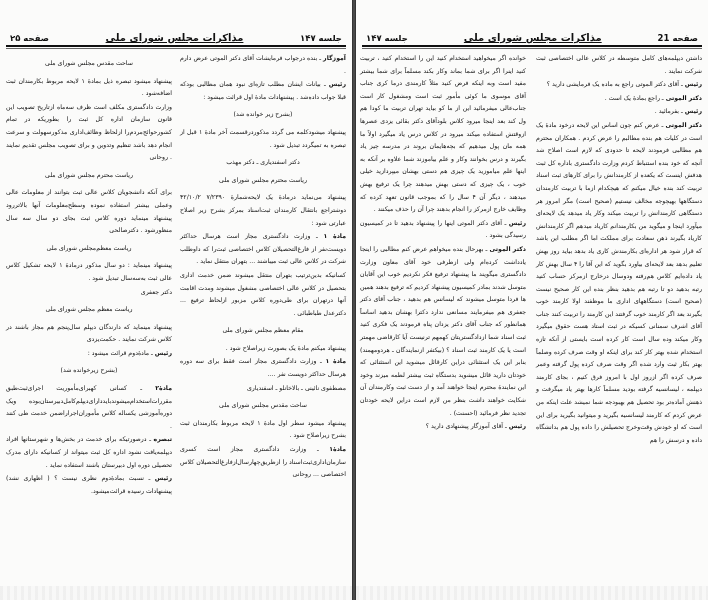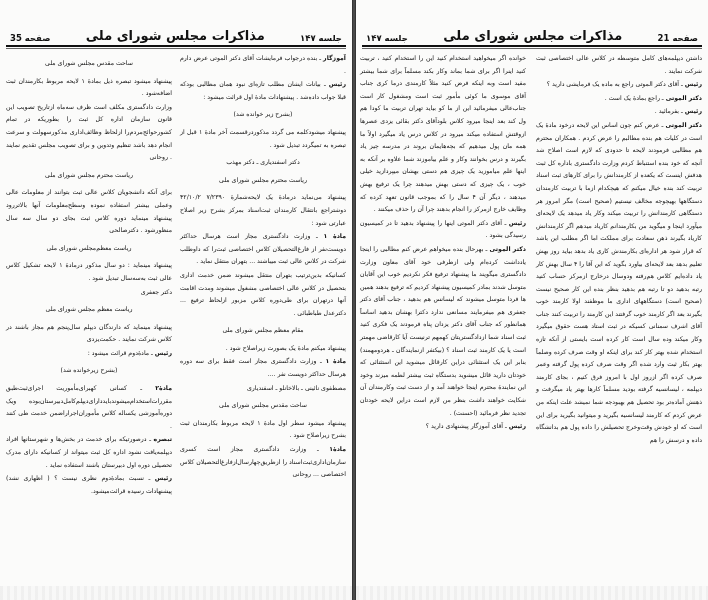--- a/index.html
+++ b/index.html
@@ -18,21 +18,21 @@
   .page.right { left:356px; width:352px; }
   .spine {
     position:absolute; left:352px; top:0; width:4px; height:600px;
     background:linear-gradient(90deg,#2a2a2a,#555,#2a2a2a);
   }
   .header {
     position:absolute; top:29px; left:10px; right:10px; height:14px;
     display:flex; justify-content:space-between; align-items:flex-end;
     font-size:8.5px; font-weight:bold;
   }
-  .header .title { font-size:13px; }
+  .header .title { font-size:10px;text-decoration:underline; }
   .rule {
     position:absolute; top:45px; left:6px; right:6px; height:2px; background:#111;
   }
   .rule2 {
     position:absolute; top:48px; left:6px; right:6px; height:1px; background:#666;
   }
   .col {
     position:absolute; top:52px; width:166px;
     font-size:6.2px; line-height:12.6px; text-align:justify;
   }
@@ -49,21 +49,21 @@
     opacity:.6;
   }
 </style>
 </head>
 <body>
 
 <div class="page left">
   <div class="header">
     <span>جلسه ۱۴۷</span>
     <span class="title">مذاکرات مجلس شورای ملی</span>
-    <span>صفحه 35</span>
+    <span>صفحه ۲۵</span>
   </div>
   <div class="rule"></div>
   <div class="rule2"></div>
   <div class="col c-right">
       <p><span class="spk">آموزگار</span><span> ـ بنده درجواب فرمایشات آقای دکتر الموتی عرض دارم .</span></p>
       <p><span class="spk">رئیس</span><span> ـ بیانات ایشان مطلب تازه‌ای نبود همان مطالبی بودکه قبلا جواب داده‌شد . پیشنهادات مادهٔ اول قرائت میشود :</span></p>
       <p class="center">(بشرح زیر خوانده شد)</p>
       <p><span>پیشنهاد میشودکلمه می گردد مذکوردرقسمت آخر مادهٔ ۱ قبل از تبصره به تمیگردد تبدیل شود .</span></p>
       <p class="center">دکتر اسفندیاری ـ دکتر مهذب</p>
       <p class="center">ریاست محترم مجلس شورای ملی</p>

